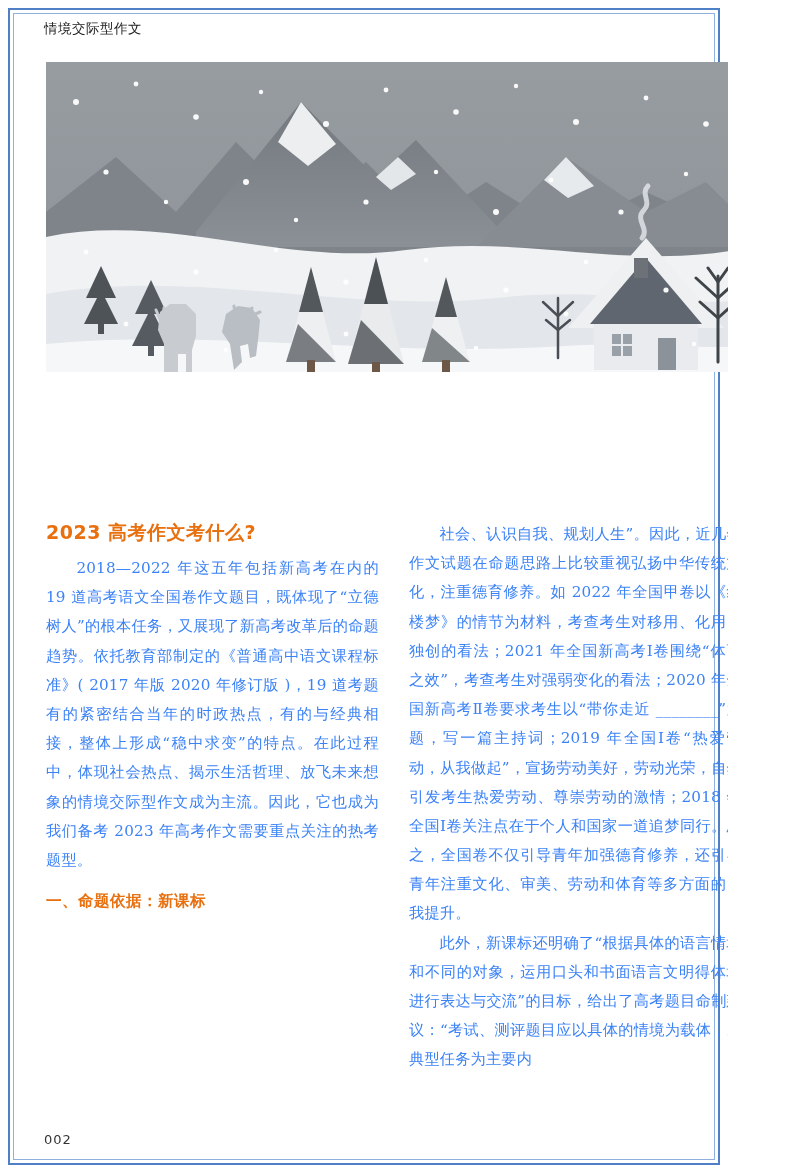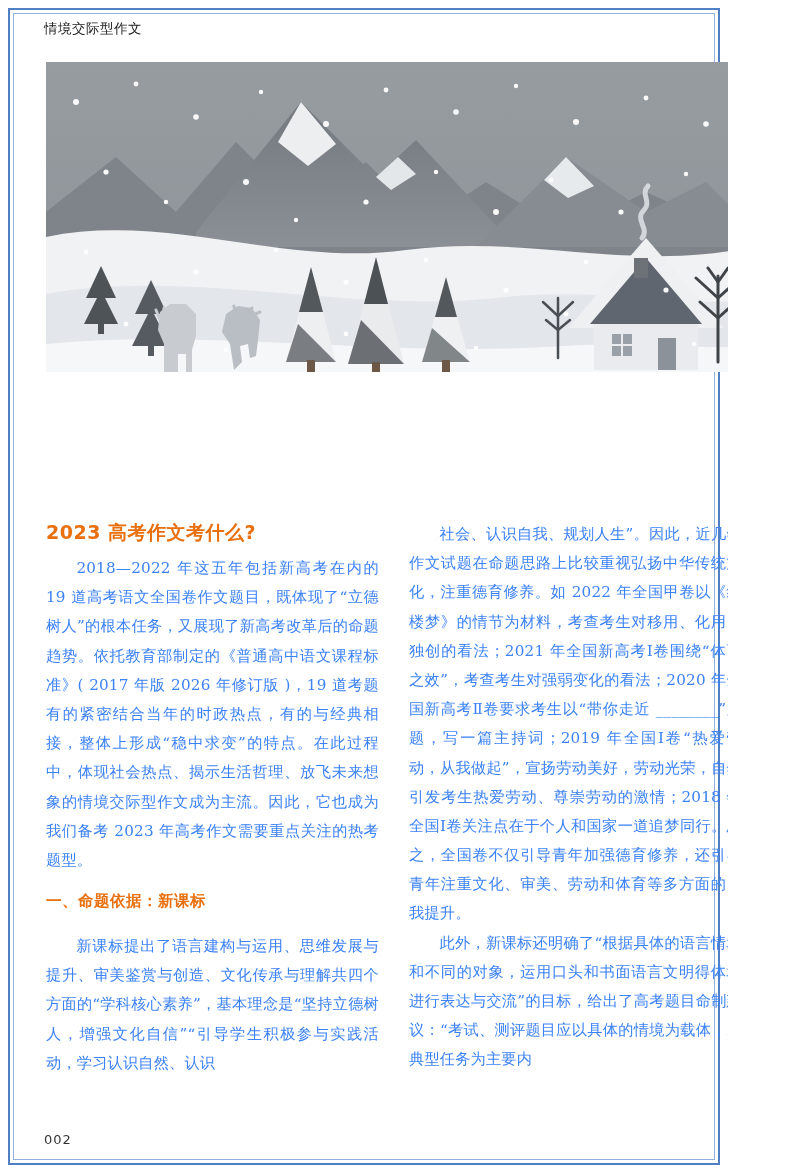--- a/index.html
+++ b/index.html
@@ -91,21 +91,21 @@
     font-family: "DejaVu Sans", sans-serif;
     font-weight: bold;
     color: #e8700f;
     font-size: 19px;
     margin: 0 0 8px 0;
     letter-spacing: 0.5px;
   }
   .h-orange.small {
     font-size: 15.5px;
     margin-top: 16px;
-    margin-bottom: 20px;
+    margin-bottom: 14px;
   }
   p.body {
     margin: 0 0 0 0;
     font-family: "DejaVu Serif", serif;
     font-size: 15.2px;
     line-height: 1.92;
     color: #3b82f6;
     text-align: justify;
     text-indent: 2em;
     letter-spacing: 0.2px;
@@ -273,23 +273,22 @@
           <circle cx="520" cy="252" r="2.4"></circle>
           <circle cx="648" cy="282" r="2.2"></circle>
       </g>
     </svg>
   </div>
 
 
   <div class="columns">
     <div class="col">
       <h2 class="h-orange">2023 高考作文考什么?</h2>
-      <p class="body">2018—2022 年这五年包括新高考在内的 19 道高考语文全国卷作文题目，既体现了“立德树人”的根本任务，又展现了新高考改革后的命题趋势。依托教育部制定的《普通高中语文课程标准》( 2017 年版 2026 年修订版 )，19 道考题有的紧密结合当年的时政热点，有的与经典相接，整体上形成“稳中求变”的特点。在此过程中，体现社会热点、揭示生活哲理、放飞未来想象的情境交际型作文成为主流。因此，它也成为我们备考 2023 年高考作文需要重点关注的热考题型。</p>
+      <p class="body">2018—2022 年这五年包括新高考在内的 19 道高考语文全国卷作文题目，既体现了“立德树人”的根本任务，又展现了新高考改革后的命题趋势。依托教育部制定的《普通高中语文课程标准》( 2017 年版 2020 年修订版 )，19 道考题有的紧密结合当年的时政热点，有的与经典相接，整体上形成“稳中求变”的特点。在此过程中，体现社会热点、揭示生活哲理、放飞未来想象的情境交际型作文成为主流。因此，它也成为我们备考 2023 年高考作文需要重点关注的热考题型。</p>
       <h3 class="h-orange small">一、命题依据：新课标</h3>
-      <p class="body">新课标提出了语言建构与运用、思维发展与提升、审美鉴赏与创造、文化传承与理解共四个方面的“学科核心素养”，基本理念是“坚持立德树人，增强文化自信”“引导学生积极参与实践活动，学习认识自然、认识</p>
     </div>
     <div class="col">
       <p class="body">社会、认识自我、规划人生”。因此，近几年作文试题在命题思路上比较重视弘扬中华传统文化，注重德育修养。如 2022 年全国甲卷以《红楼梦》的情节为材料，考查考生对移用、化用、独创的看法；2021 年全国新高考Ⅰ卷围绕“体育之效”，考查考生对强弱变化的看法；2020 年全国新高考Ⅱ卷要求考生以“带你走近 ________”为题，写一篇主持词；2019 年全国Ⅰ卷“热爱劳动，从我做起”，宣扬劳动美好，劳动光荣，自然引发考生热爱劳动、尊崇劳动的激情；2018 年全国Ⅰ卷关注点在于个人和国家一道追梦同行。总之，全国卷不仅引导青年加强德育修养，还引导青年注重文化、审美、劳动和体育等多方面的自我提升。</p>
       <p class="body">此外，新课标还明确了“根据具体的语言情境和不同的对象，运用口头和书面语言文明得体地进行表达与交流”的目标，给出了高考题目命制建议：“考试、测评题目应以具体的情境为载体，以典型任务为主要内</p>
     </div>
   </div>
 
   <div class="page-num">002</div>
 </div>
 

